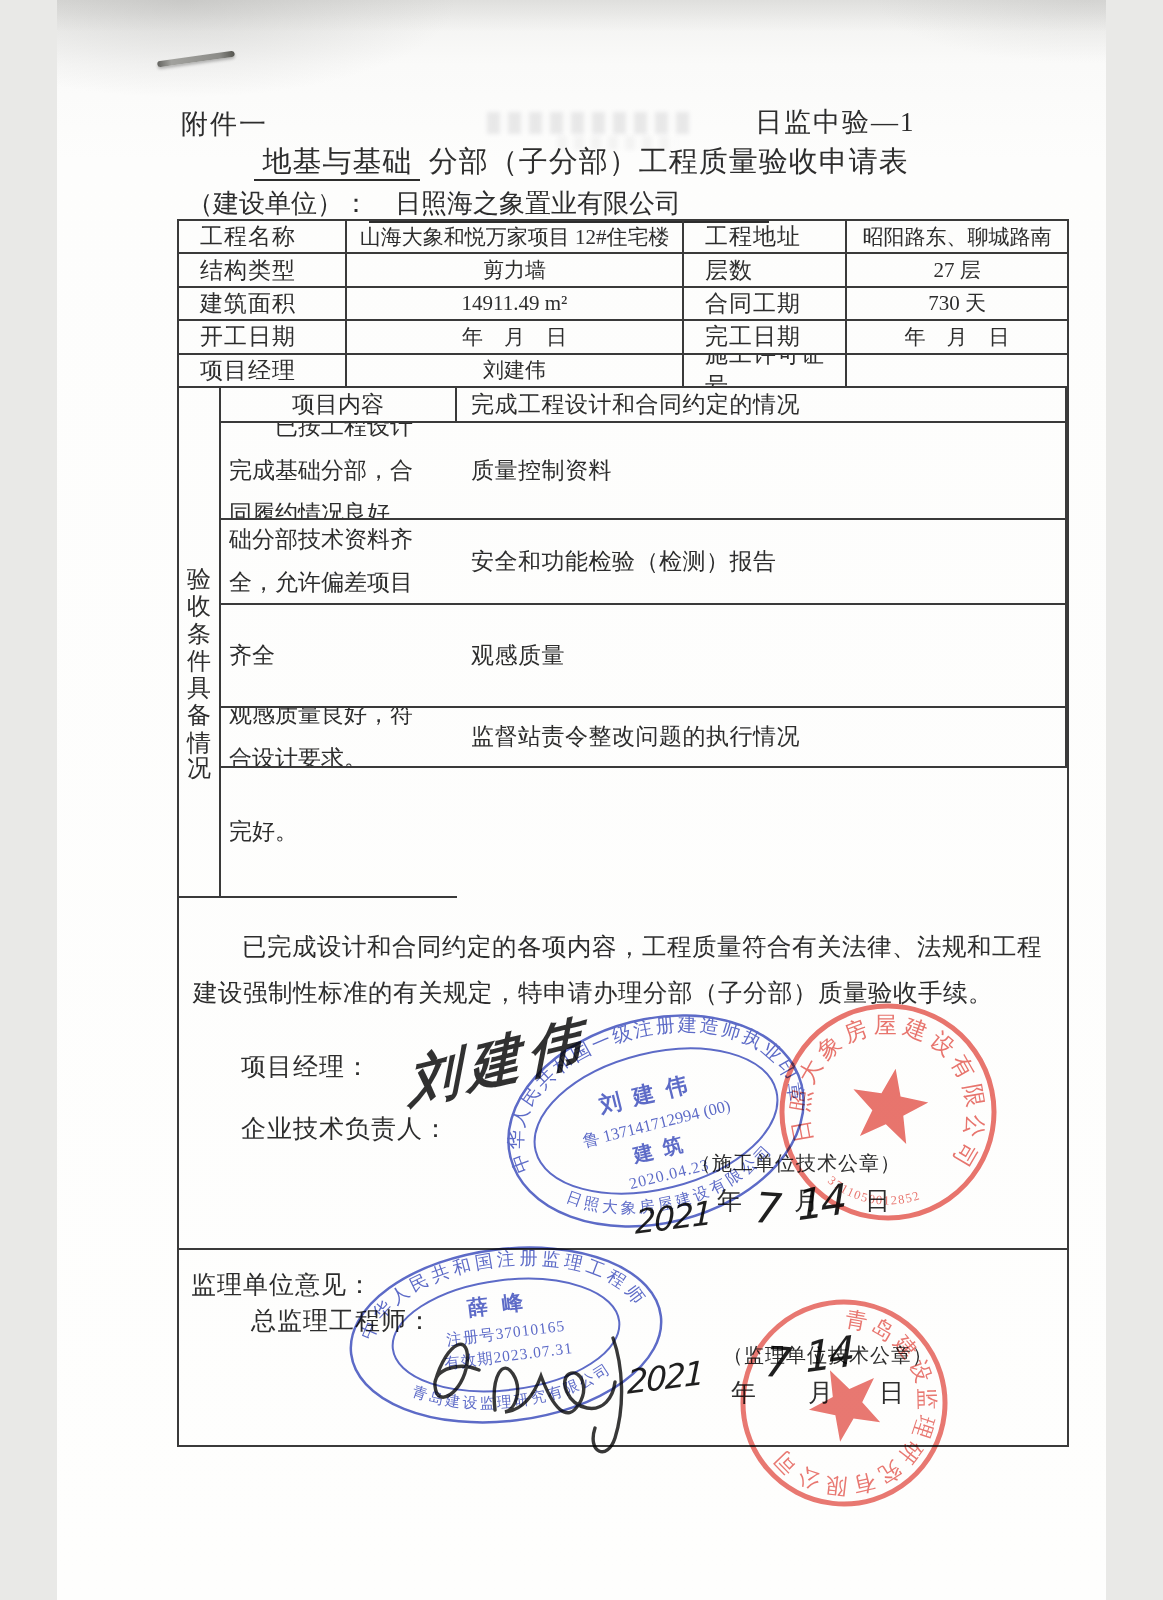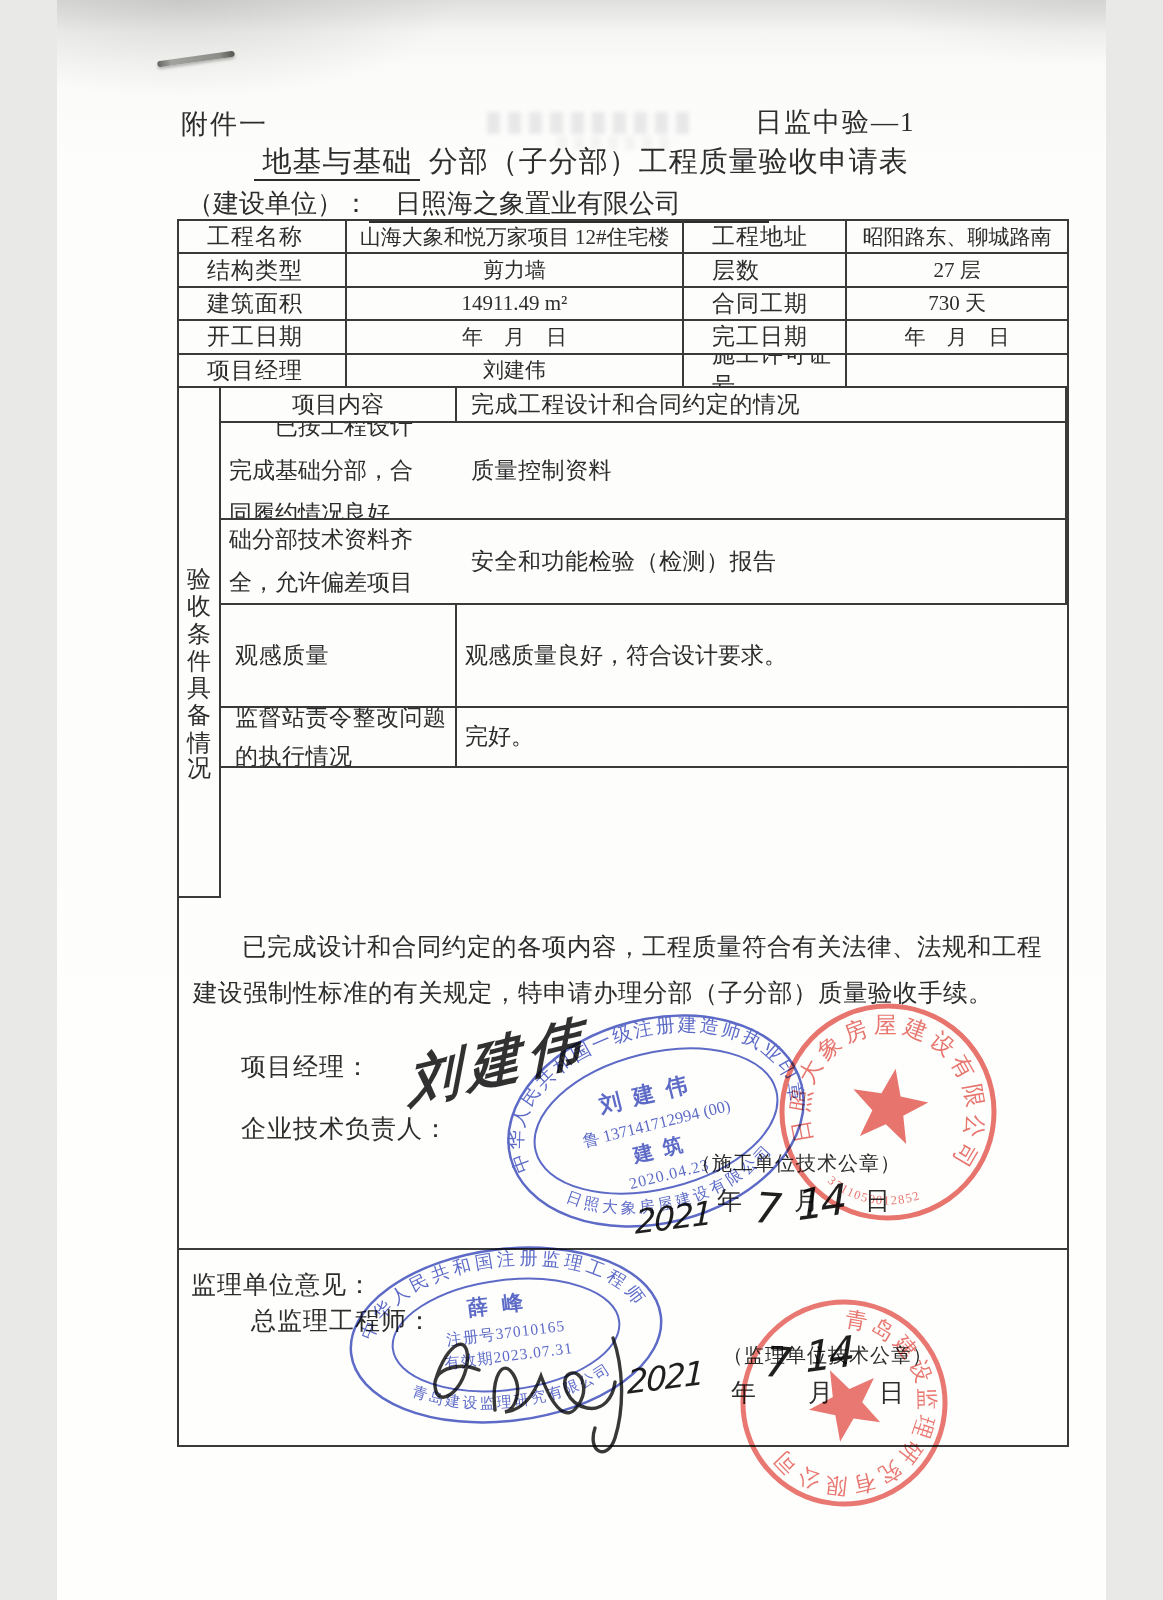--- a/index.html
+++ b/index.html
@@ -24,21 +24,21 @@
   .title{position:absolute;left:0;top:142px;width:100%;text-align:center;font-size:29px;font-weight:normal;letter-spacing:1px;}
   .title .u{border-bottom:2.5px solid #2d2d2d;padding:0 8px 2px 8px;}
   .owner{position:absolute;left:130px;top:186px;font-size:26px;}
   .owner .name{border-bottom:2.5px solid #2d2d2d;padding:0 88px 3px 26px;}
 
   .tbl{position:absolute;left:120px;top:219px;width:892px;border:2.5px solid #3a3a3a;box-sizing:border-box;background:transparent;}
   .tbl *{box-sizing:border-box;}
   .info{display:grid;grid-template-columns:168px 337px 163px 1fr;grid-auto-rows:33.4px;}
   .info>div{border-right:2px solid #3a3a3a;border-bottom:2px solid #3a3a3a;display:flex;align-items:center;overflow:hidden;}
   .info>div.last{border-right:none;}
-  .info .lab{padding-left:28px;font-size:23px;letter-spacing:1px;}
+  .info .lab{padding-left:21px;font-size:23px;letter-spacing:1px;}
   .info .val{justify-content:center;text-align:center;font-size:21px;}
 
   .cond{display:grid;grid-template-columns:42px 236px 1fr;grid-template-rows:35px 97px 85px 103px 60px 130px;}
   .cond>div{border-right:2px solid #3a3a3a;border-bottom:2px solid #3a3a3a;display:flex;align-items:center;overflow:hidden;}
   .cond .side{grid-row:1/7;writing-mode:vertical-lr;text-orientation:upright;justify-content:center;
         font-size:24px;letter-spacing:27px;padding-top:30px;}
   .cond .hlab,.cond .hval{justify-content:center;font-size:23px;}
   .cond .clab{padding-left:14px;font-size:23px;line-height:1.7;letter-spacing:.5px;}
   .cond .cval{border-right:none;padding:0 26px 0 8px;font-size:23px;line-height:1.9;}
   .cond .cval .t{display:block;width:100%;}
@@ -113,20 +113,23 @@
       <div class="cval">
           <span class="t indent">已按工程设计完成基础分部，合同履约情况良好。</span>
         </div>
 
       <div class="clab">质量控制资料</div>
       <div class="cval">
           <span class="t indent">工程地基与基础分部技术资料齐全，允许偏差项目合格率符合规定。</span>
         </div>
 
       <div class="clab">安全和功能检验（检测）报告</div>
+      <div class="cval">
+          <span class="t">齐全</span>
+        </div>
 
       <div class="clab">观感质量</div>
       <div class="cval">
           <span class="t">观感质量良好，符合设计要求。</span>
         </div>
 
       <div class="clab" style="border-bottom-width:2px">监督站责令整改问题的执行情况</div>
       <div class="cval">
           <span class="t">完好。</span>
         </div>

